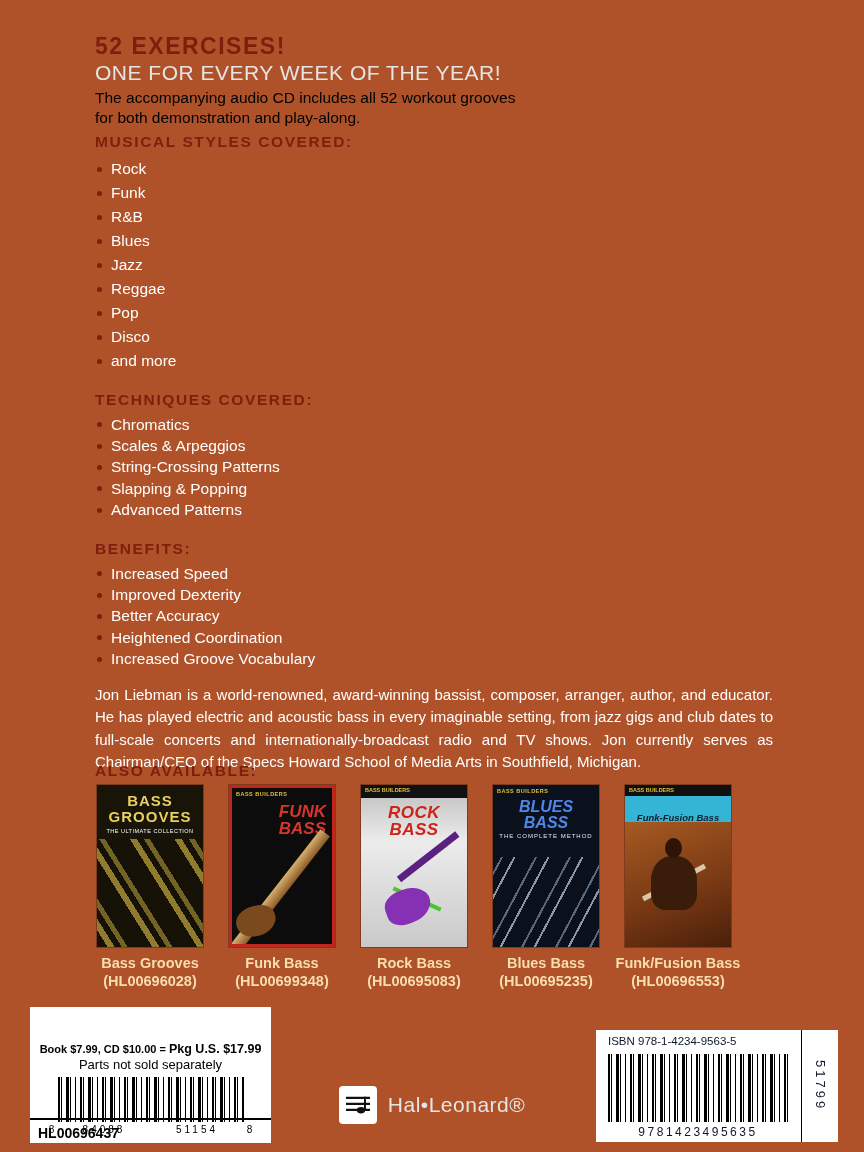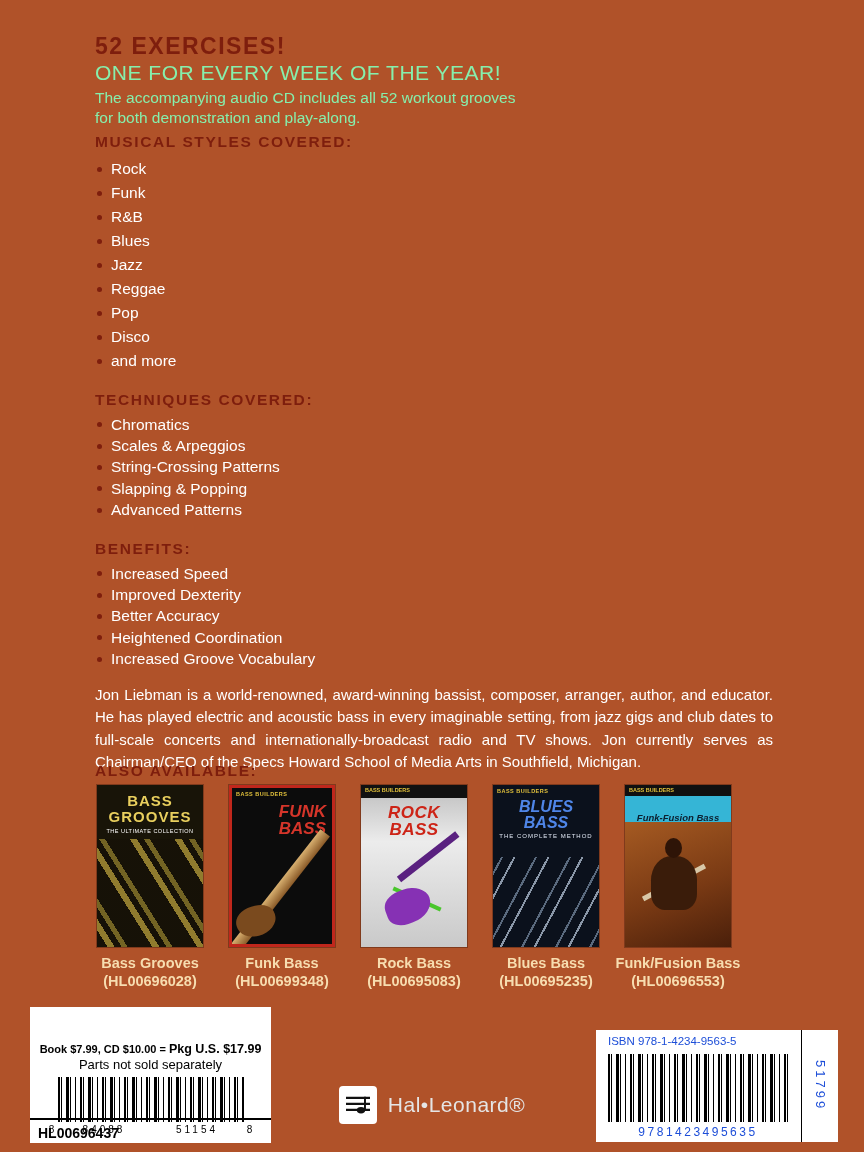--- a/index.html
+++ b/index.html
@@ -9,25 +9,25 @@
     background:#b05229; overflow:hidden;
     font-family:"Liberation Sans", sans-serif; color:#fff;
   }
   
   .headline {
     position:absolute; left:95px; top:33px;
     font-size:23px; font-weight:bold; letter-spacing:1.5px; color:#7e1e0d;
   }
   .subheadline {
     position:absolute; left:95px; top:61px;
-    font-size:21px; font-weight:normal; letter-spacing:0.5px; color:#86efac;
+    font-size:21px; font-weight:normal; letter-spacing:0.5px; color:#e5e5e5;
   }
   .intro {
     position:absolute; left:95px; top:88px; width:438px;
-    font-size:15.5px; line-height:19.5px; color:#86efac;
+    font-size:15.5px; line-height:19.5px; color:#000000;
   }
   
   .sec-head {
     position:absolute; left:95px;
     font-size:15.5px; font-weight:bold; letter-spacing:1.6px; color:#7e1e0d;
   }
   .sec-head.s0 { top:133px; }
   .sec-head.s1 { top:391px; }
   .sec-head.s2 { top:540px; }
   ul.blist { position:absolute; left:97px; list-style:none; }
@@ -140,21 +140,21 @@
   .upc-digits { position:absolute; left:0; right:0; bottom:0; display:flex; align-items:flex-end; font-size:10px; }
   .upc-digits .side { width:12px; text-align:center; }
   .upc-digits .grp { flex:1; text-align:center; letter-spacing:3px; }
   .hl-row {
     position:absolute; left:0; right:0; bottom:0; height:25px;
     border-top:2px solid #000; font-size:14px; font-weight:bold; padding:5px 0 0 8px;
   }
   .publisher { position:absolute; left:0; right:0; top:1086px; display:flex; justify-content:center; align-items:center; gap:11px; }
   .hl-logo { width:38px; height:38px; background:#fff; border-radius:4px; display:flex; align-items:center; justify-content:center; }
   .publisher-name { font-family:Liberation Sans, sans-serif; font-size:21px; letter-spacing:0.5px; color:#e5e5e5; }
-  .isbn-box { position:absolute; left:596px; top:1030px; width:242px; height:112px; background:#fff; color:#1d4ed8; }
+  .isbn-box { position:absolute; left:596px; top:1030px; width:242px; height:112px; background:#fff; color:#0f172a; }
   .isbn-label { font-size:11.5px; padding:5px 0 0 12px; }
   .isbn-bars { position:absolute; left:12px; right:50px; top:24px; bottom:20px; }
   .isbn-number { position:absolute; left:12px; right:50px; bottom:3px; text-align:center; font-size:12px; letter-spacing:2.5px; }
   .isbn-strip { position:absolute; right:0; top:0; bottom:0; width:37px; border-left:1.5px solid #000; display:flex; align-items:center; justify-content:center; }
   .isbn-strip span { writing-mode:vertical-rl; font-size:13px; letter-spacing:3px; }
 </style>
 </head>
 <body>
 
 <div class="page">

